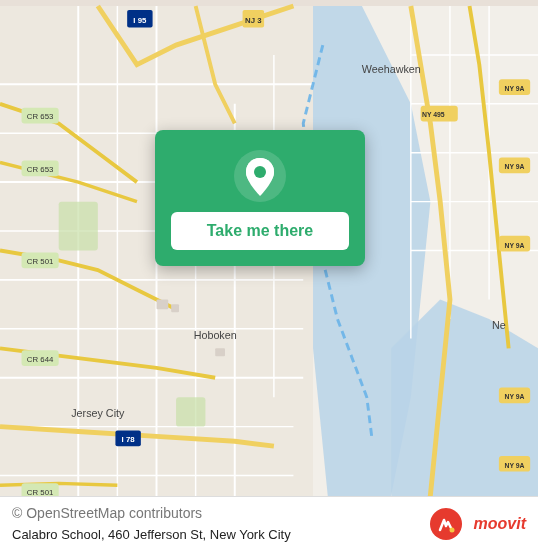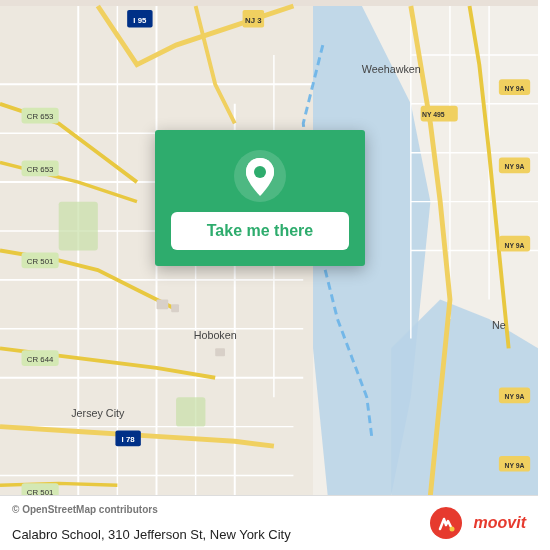--- a/index.html
+++ b/index.html
@@ -27,21 +27,21 @@
       width: 100%; height: 100%;
     }
 
     
     #location-card {
       position: absolute;
       top: 130px;
       left: 155px;
       width: 210px;
       background: #2eac6d;
-      border-radius: 3px;
+      border-radius: 8px;
       padding: 20px 16px 16px 16px;
       display: flex;
       flex-direction: column;
       align-items: center;
       box-shadow: 0 4px 16px rgba(0,0,0,0.3);
       z-index: 10;
     }
 
     #pin-icon {
       width: 52px;
@@ -76,24 +76,23 @@
       border-top: 1px solid #ddd;
       z-index: 20;
     }
 
     #bottom-info {
       display: flex;
       flex-direction: column;
     }
 
     #attribution-text {
-      font-size: 10px;
+      font-size: 14px;
       color: #777;
-      margin-bottom: 12px;
-      font-weight: bold;
+      margin-bottom: 6px;
     }
 
     #location-name {
       font-size: 13px;
       color: #222;
       font-weight: 500;
     }
 
     #moovit-logo {
       display: flex;
@@ -234,21 +233,21 @@
       <path d="M26 8 C18 8 12 14 12 22 C12 32 26 46 26 46 C26 46 40 32 40 22 C40 14 34 8 26 8Z" fill="white"></path>
       <circle cx="26" cy="22" r="6" fill="#2eac6d"></circle>
     </svg>
 
     <button id="take-me-there-btn">Take me there</button>
   </div>
 
   <div id="bottom-bar">
     <div id="bottom-info">
       <span id="attribution-text">© OpenStreetMap contributors</span>
-      <span id="location-name">Calabro School, 310 Jefferson St, New York City</span>
+      <span id="location-name">Calabro School, 460 Jefferson St, New York City</span>
     </div>
 
     <div id="moovit-logo">
 
       <svg id="moovit-icon" viewBox="0 0 32 32" xmlns="http://www.w3.org/2000/svg">
         <circle cx="16" cy="16" r="16" fill="#e63a2e"></circle>
         <path d="M10 22 L14 12 L16 18 L18 14 L22 22" stroke="white" stroke-width="2.5" fill="none" stroke-linecap="round" stroke-linejoin="round"></path>
         <circle cx="22" cy="22" r="2.5" fill="#f5c842"></circle>
       </svg>
       <span id="moovit-text">moovit</span>

